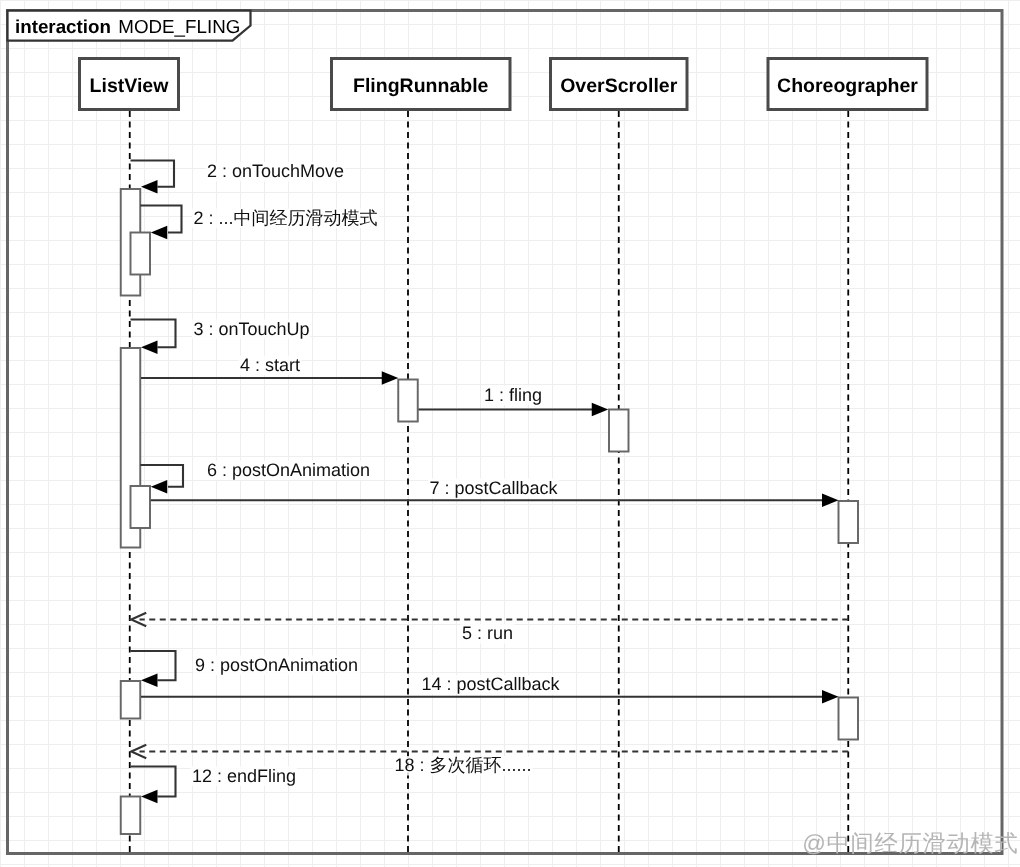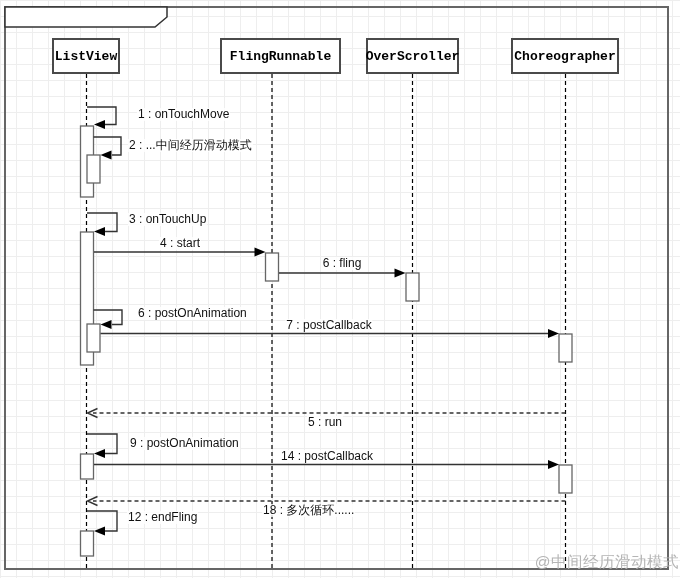--- a/index.html
+++ b/index.html
@@ -25,21 +25,20 @@
   }
   .frame-title .kw{font-weight:bold;}
   .frame-title .nm{margin-left:5px;font-weight:normal;}
   .head{
     position:absolute;top:38px;height:36px;
     box-sizing:border-box;
     background:#ffffff;border:2px solid #4a4a4a;
     display:flex;align-items:center;justify-content:center;
     font-weight:bold;font-size:13px;color:#000;
     white-space:nowrap;
-    font-family:Liberation Mono, monospace;
   }
   .msg-label{
     position:absolute;
     font-size:12px;line-height:13px;color:#111;
     white-space:nowrap;
     background:rgba(255,255,255,0.82);
     padding:0 1px;
   }
   .centered{transform:translateX(-50%);}
   .watermark{
@@ -109,39 +108,43 @@
     </g>
 
     <g fill="none" stroke="#333333" stroke-width="1.4">
       <line x1="565.5" y1="413" x2="93" y2="413" stroke-dasharray="4 3"></line>
       <path d="M97.5,408.5 L87.5,413 L97.5,417.5"></path>
       <line x1="565.5" y1="501" x2="93" y2="501" stroke-dasharray="4 3"></line>
       <path d="M97.5,496.5 L87.5,501 L97.5,505.5"></path>
     </g>
   </svg>
 
+  <div class="frame-title">
+    <span class="kw">interaction</span>
+    <span class="nm">MODE_FLING</span>
+  </div>
 
   <div class="head" style="left:52px;width:68px">
       <span>ListView</span>
     </div>
   <div class="head" style="left:220px;width:121px">
       <span>FlingRunnable</span>
     </div>
   <div class="head" style="left:366px;width:93px">
       <span>OverScroller</span>
     </div>
   <div class="head" style="left:511px;width:108px">
       <span>Choreographer</span>
     </div>
 
-  <div class="msg-label" style="left:137px;top:108px">1 : onTouchMove</div>
+  <div class="msg-label" style="left:137px;top:108px">2 : onTouchMove</div>
   <div class="msg-label" style="left:128px;top:139px">2 : ...中间经历滑动模式</div>
   <div class="msg-label" style="left:128px;top:213px">3 : onTouchUp</div>
   <div class="msg-label centered" style="left:180px;top:237px">4 : start</div>
-  <div class="msg-label centered" style="left:342px;top:257px">6 : fling</div>
+  <div class="msg-label centered" style="left:342px;top:257px">1 : fling</div>
   <div class="msg-label" style="left:137px;top:307px">6 : postOnAnimation</div>
   <div class="msg-label centered" style="left:329px;top:319px">7 : postCallback</div>
   <div class="msg-label centered" style="left:325px;top:416px">5 : run</div>
   <div class="msg-label" style="left:129px;top:437px">9 : postOnAnimation</div>
   <div class="msg-label centered" style="left:327px;top:450px">14 : postCallback</div>
   <div class="msg-label" style="left:262px;top:504px">18 : 多次循环......</div>
   <div class="msg-label" style="left:127px;top:511px">12 : endFling</div>
 
   <div class="watermark">@中间经历滑动模式</div>
 

